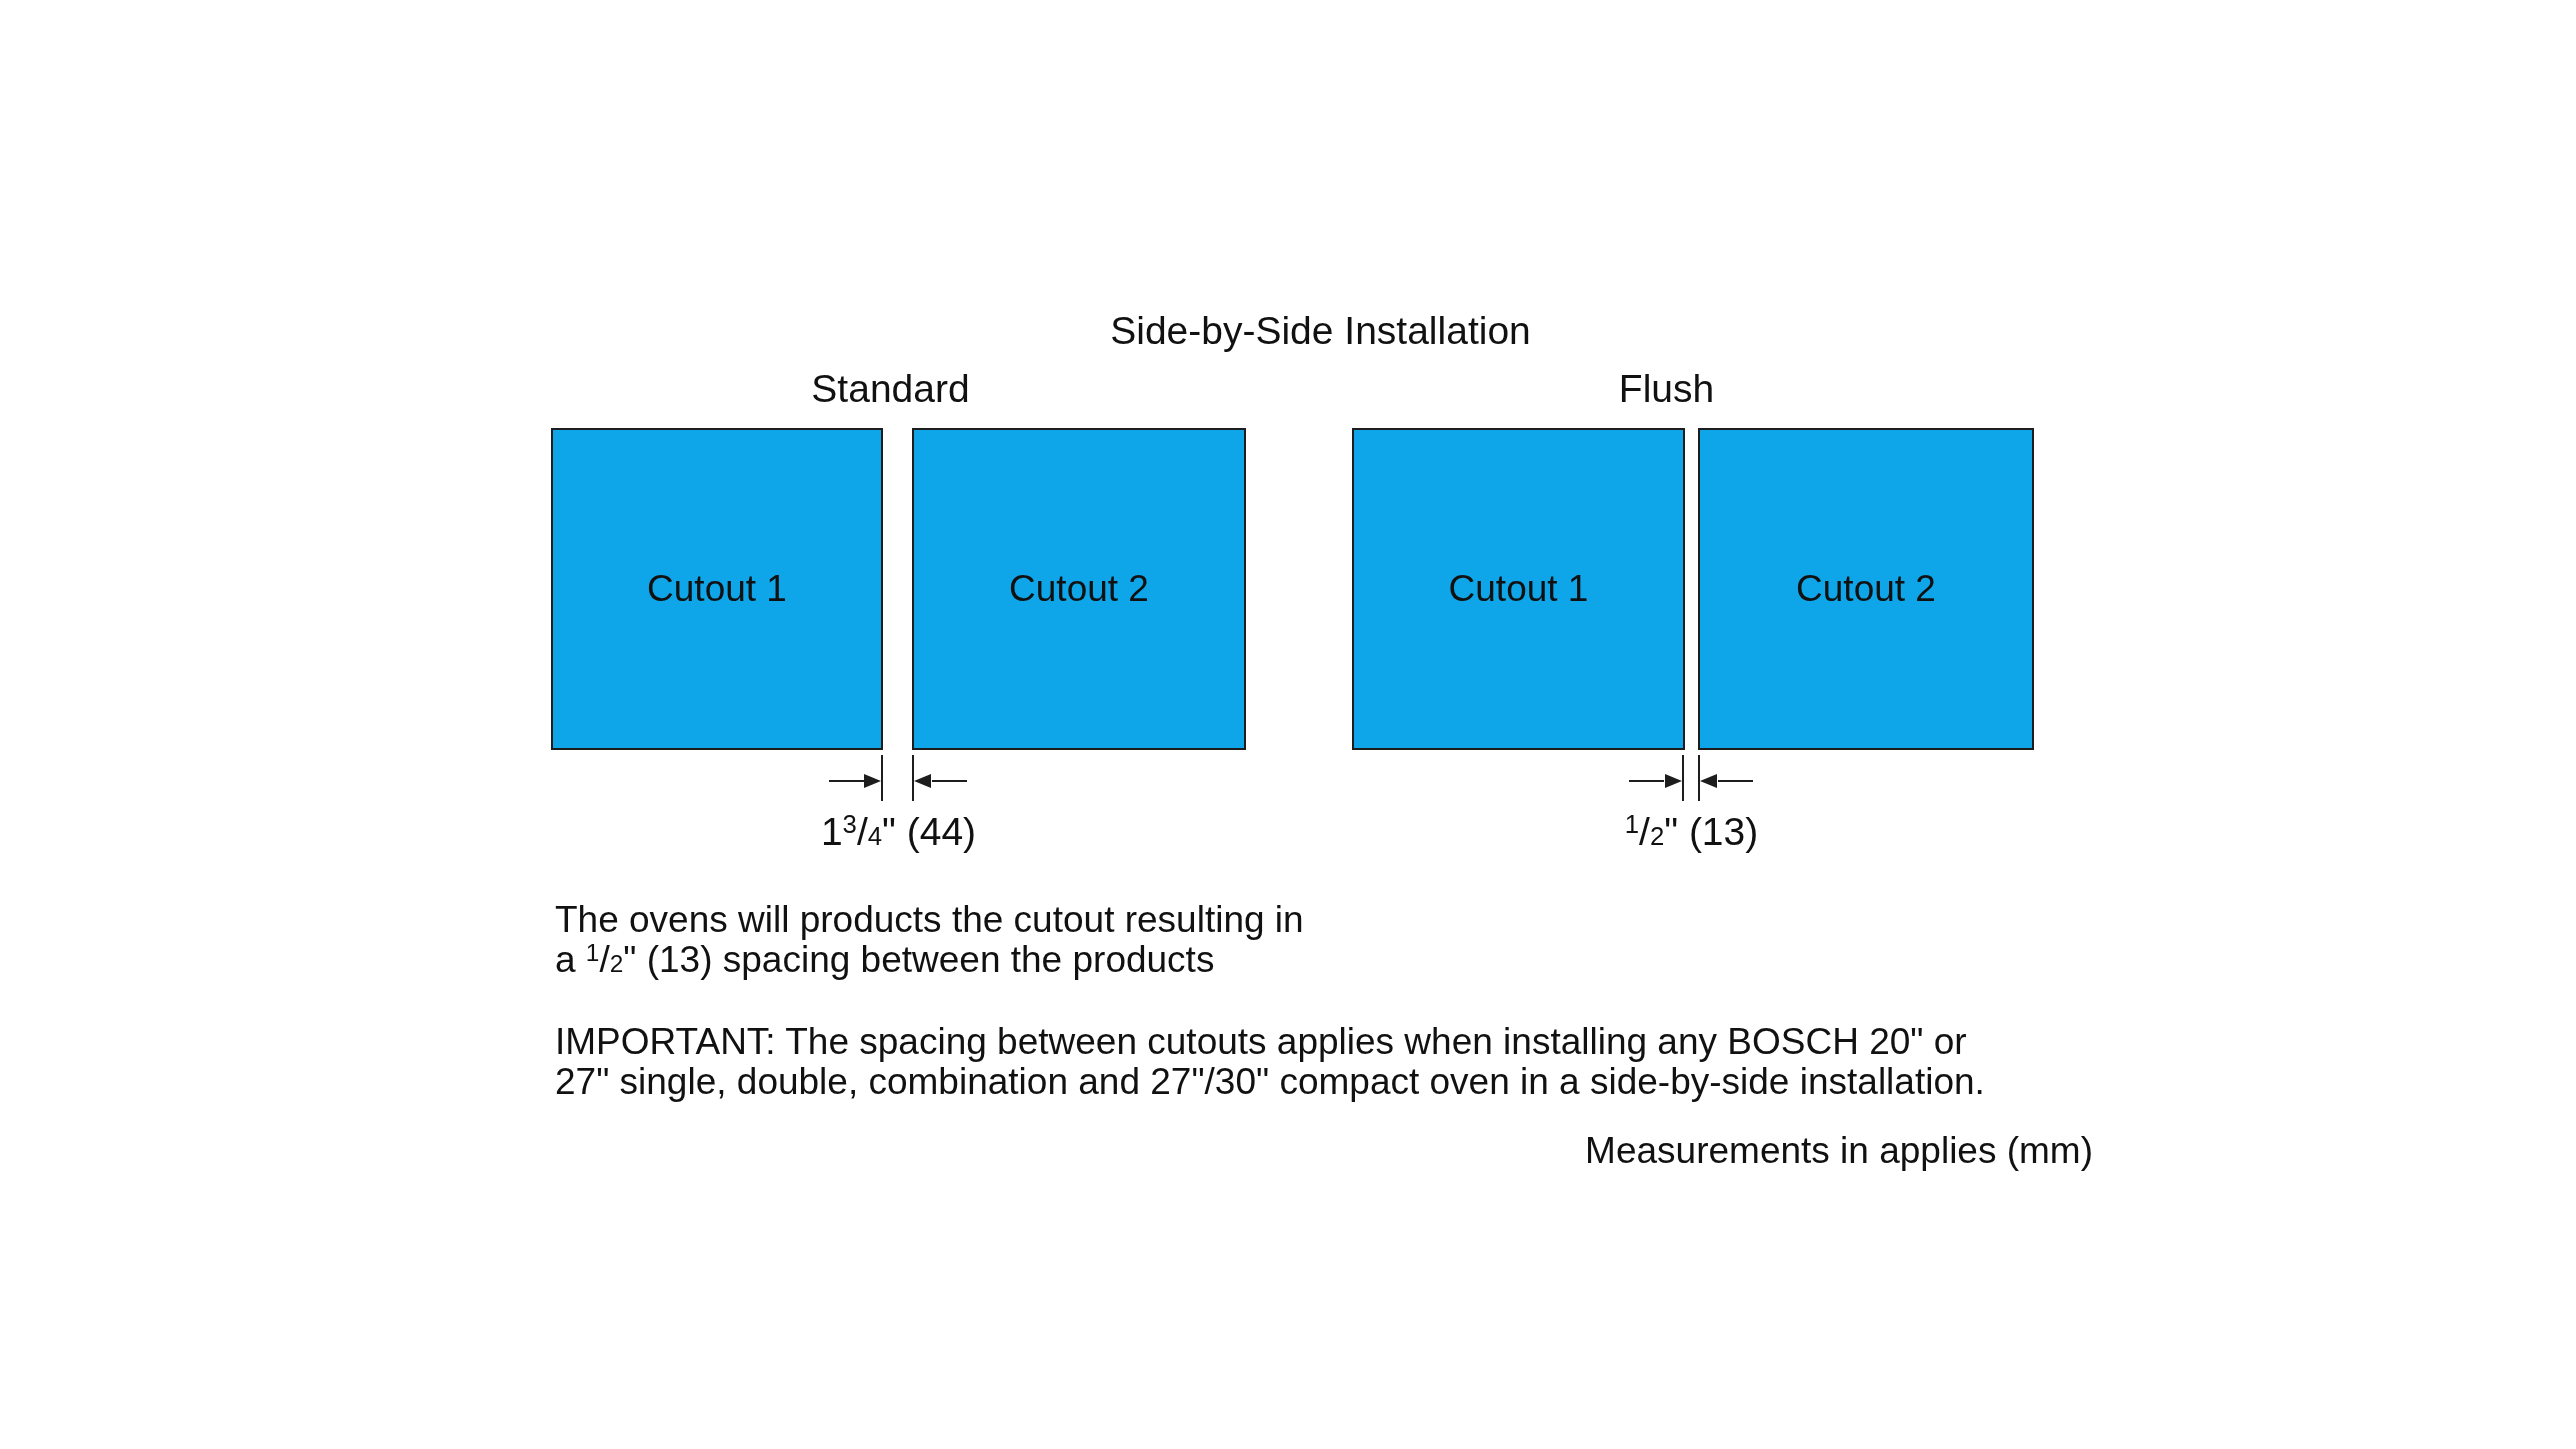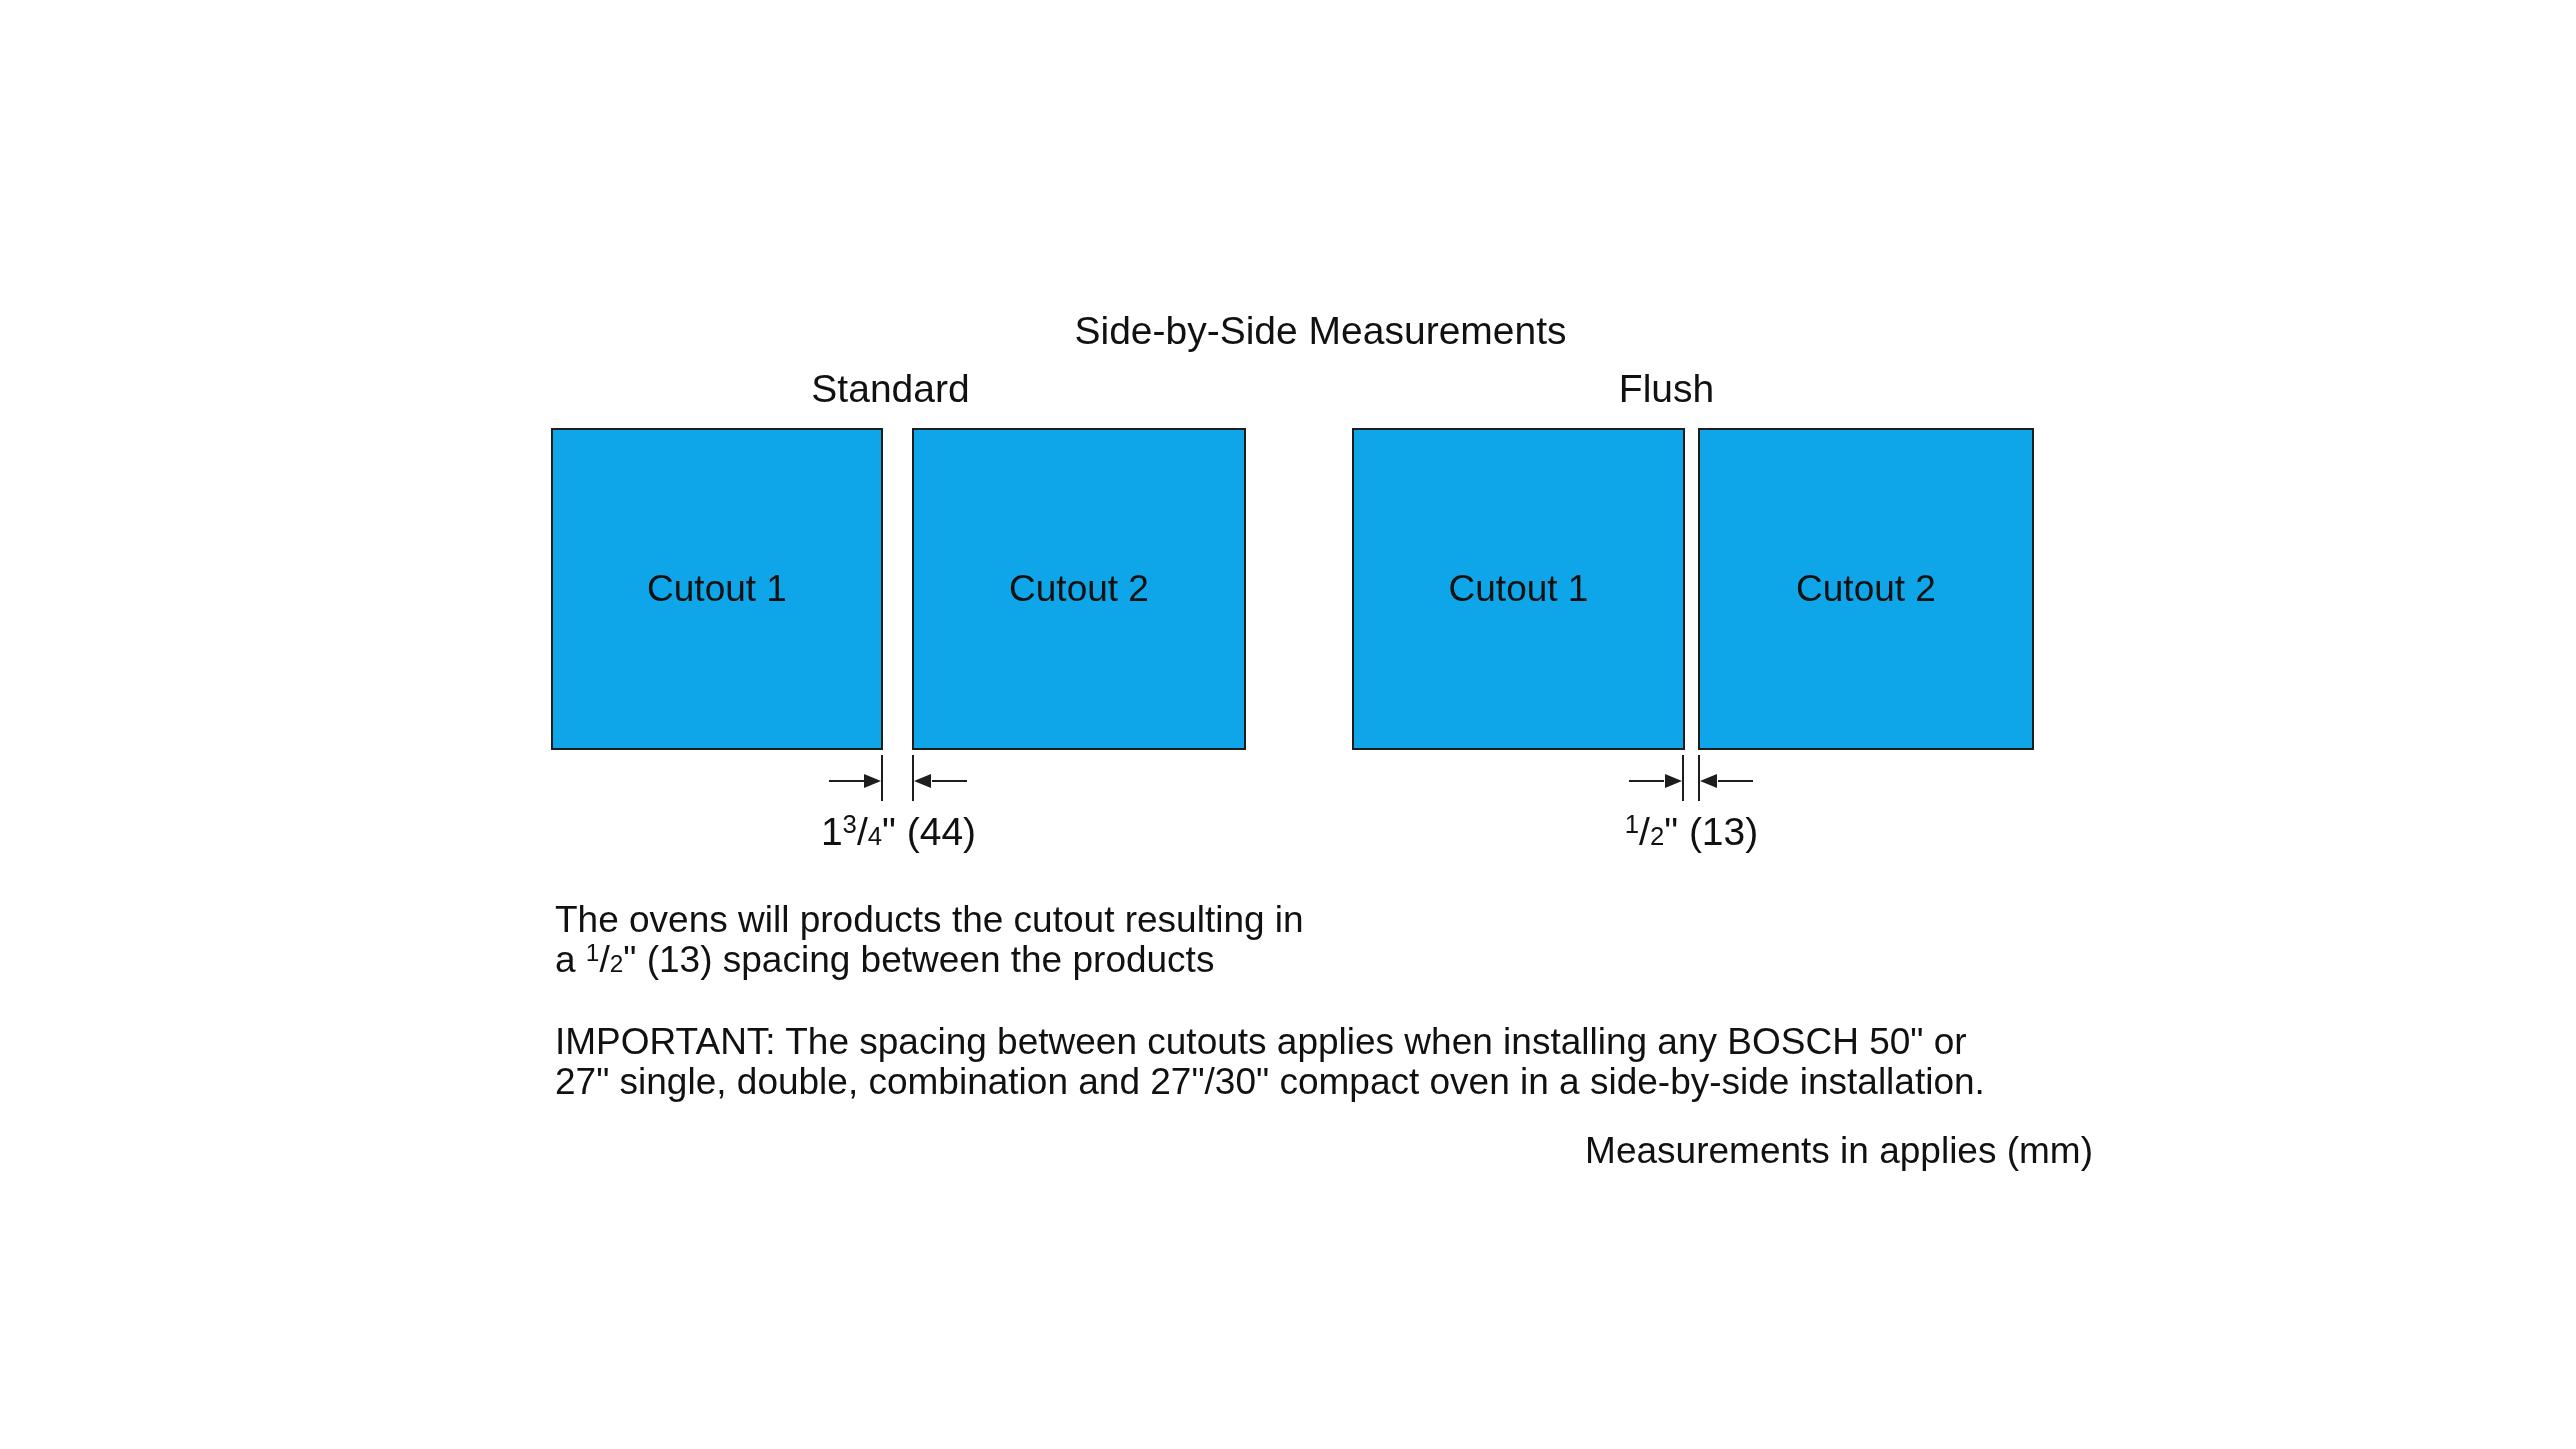--- a/index.html
+++ b/index.html
@@ -62,21 +62,21 @@
   .note { font-size: 37px; line-height: 40px; }
   .note-overlap   { top: 900px; left: 555px; width: 1127px; }
   .note-important { top: 1022px; left: 555px; width: 1610px; }
   .note-units     { top: 1130px; left: 1288px; width: 805px; text-align: right; font-size: 37px; }
 </style>
 </head>
 <body>
 
 <div class="page">
 
-  <div class="abs title centered">Side-by-Side Measurements</div>
+  <div class="abs title centered">Side-by-Side Installation</div>
 
   <div class="abs grp-label-standard centered">Standard</div>
   <div class="abs grp-label-flush centered">Flush</div>
 
   <div class="abs box box-s1">
     <span>Cutout 1</span>
   </div>
   <div class="abs box box-s2">
     <span>Cutout 2</span>
   </div>
@@ -105,20 +105,20 @@
   <div class="abs dimline dimline-f-right"></div>
 
   <div class="abs dim-label dim-label-flush"><span></span><span class="sup">1</span><span>/</span><span class="den">2</span><span>" (13)</span></div>
 
   <div class="abs note note-overlap">
     <div>The ovens will products the cutout resulting in</div>
     <div><span>a </span><span class="sup">1</span><span>/</span><span class="den">2</span><span>" (13) spacing between the products</span></div>
   </div>
 
   <div class="abs note note-important">
-    <div>IMPORTANT: The spacing between cutouts applies when installing any BOSCH 50" or</div>
+    <div>IMPORTANT: The spacing between cutouts applies when installing any BOSCH 20" or</div>
     <div>27" single, double, combination and 27"/30" compact oven in a side-by-side installation.</div>
   </div>
 
   <div class="abs note-units">Measurements in applies (mm)</div>
 
 </div>
 
 
 </body></html>

